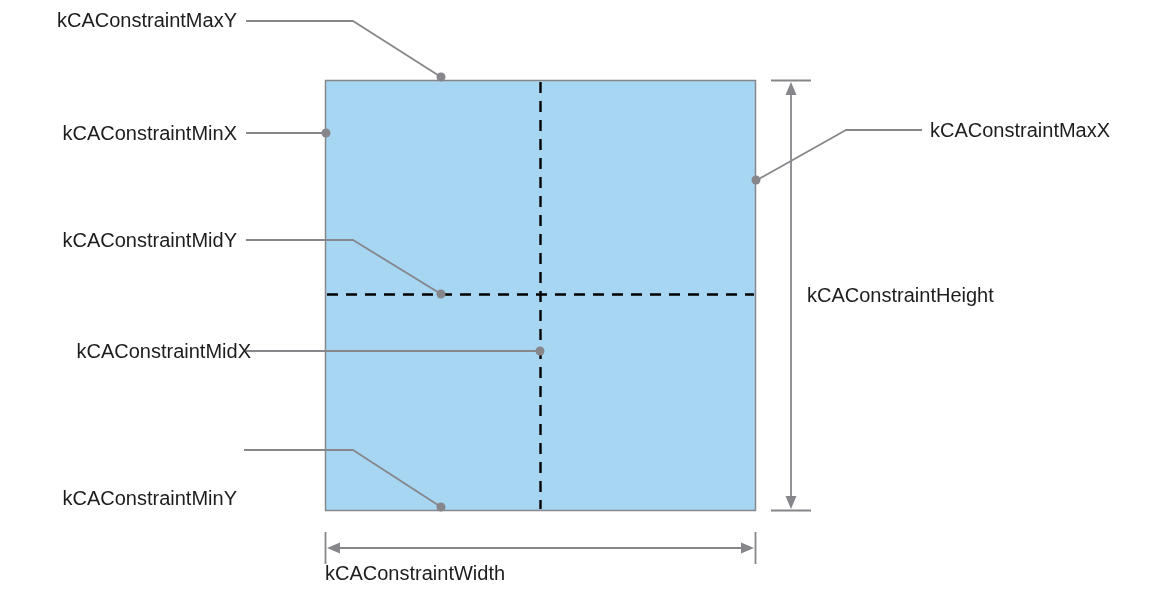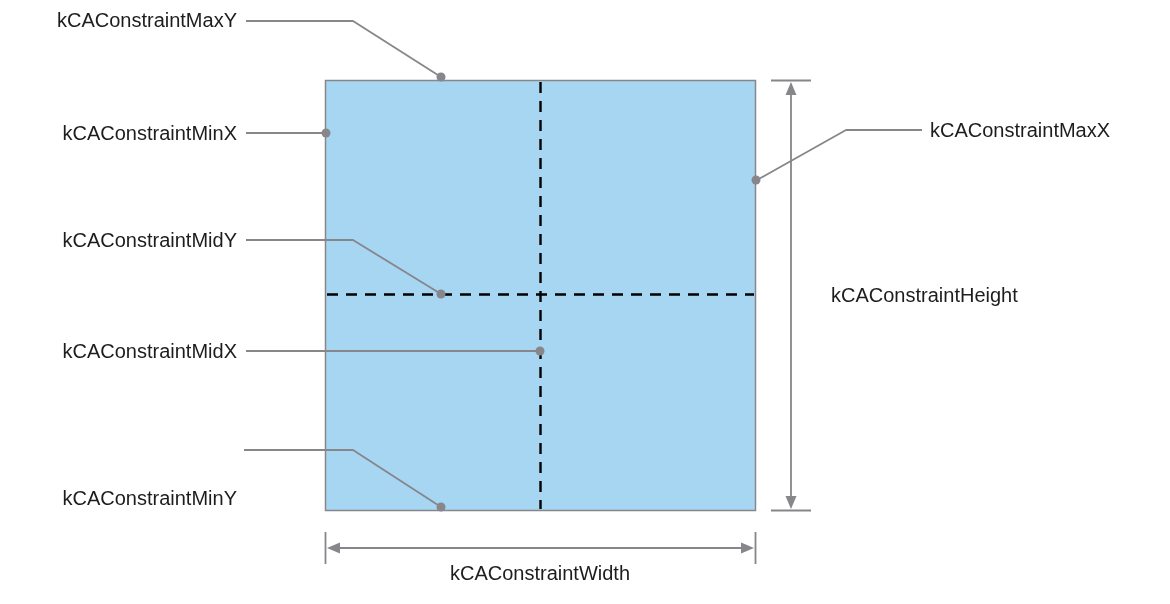--- a/index.html
+++ b/index.html
@@ -21,21 +21,21 @@
   }
 
   .label {
     position: absolute;
     font-size: 20px;
     line-height: 23px;
     color: var(--text, #1d1d1f);
     white-space: nowrap;
   }
   .label.align-right { left: 0; width: 237px; text-align: right; }
-  .label.align-center { text-align: center; }
+  .label.align-center { text-align: left; }
 
   .layer-rect {
     fill: var(--square-fill, #a6d6f2);
     stroke: var(--square-border, #86868b);
     stroke-width: 1.5;
   }
   .dash {
     stroke: var(--dashed-line, #000000);
     stroke-width: 2.4;
     stroke-dasharray: 11 8;
@@ -101,23 +101,23 @@
       <polygon class="arrowhead" points="754,548 741,542.5 741,553.5"></polygon>
     </g>
   </svg>
 
   <div class="label align-right" style="top:9px;padding-left:38px;">kCAConstraintMaxY</div>
 
   <div class="label align-right" style="top:122px;">kCAConstraintMinX</div>
 
   <div class="label align-right" style="top:229px;">kCAConstraintMidY</div>
 
-  <div class="label align-right" style="top:340px;">kCAConstraintMidX</div>
+  <div class="label align-right" style="top:340px;margin-left:14px;">kCAConstraintMidX</div>
 
   <div class="label align-right" style="top:439px;margin-top:48px;">kCAConstraintMinY</div>
 
   <div class="label" style="left:930px; top:119px;">kCAConstraintMaxX</div>
 
-  <div class="label" style="left:831px; top:284px;">kCAConstraintHeight</div>
+  <div class="label" style="left:807px; top:284px;">kCAConstraintHeight</div>
 
   <div class="label align-center" style="left:325px; top:562px; width:430px;">kCAConstraintWidth</div>
 
 </div>
 
 </body></html>

